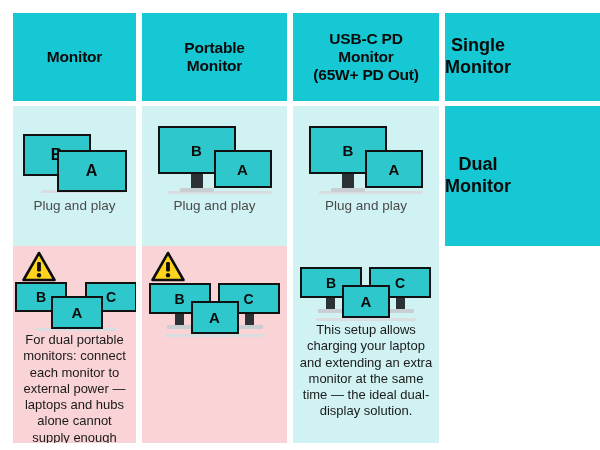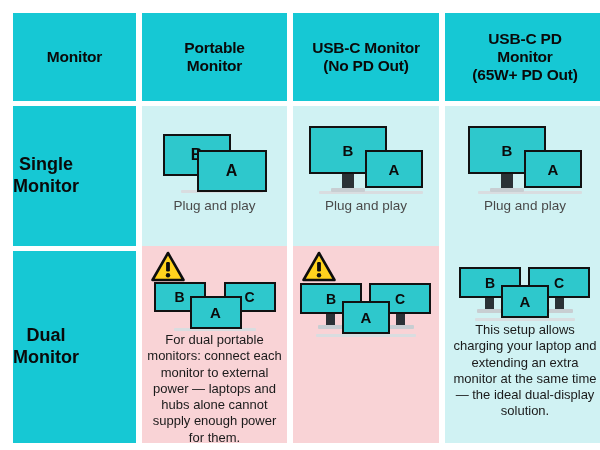--- a/index.html
+++ b/index.html
@@ -70,23 +70,20 @@
 </head>
 <body>
 
 <div id="grid">
 
   <div class="cell hdr">
     <span>Monitor</span>
   </div>
   <div class="cell hdr">
     <span>Portable<br>Monitor</span>
-  </div>
-  <div class="cell hdr">
-    <span>USB-C Monitor<br>(No PD Out)</span>
   </div>
   <div class="cell hdr">
     <span>USB-C PD<br>Monitor<br>(65W+ PD Out)</span>
   </div>
 
   <div class="cell rowlabel">
     <span>Single<br>Monitor</span>
   </div>
 
   <div class="cell content">

